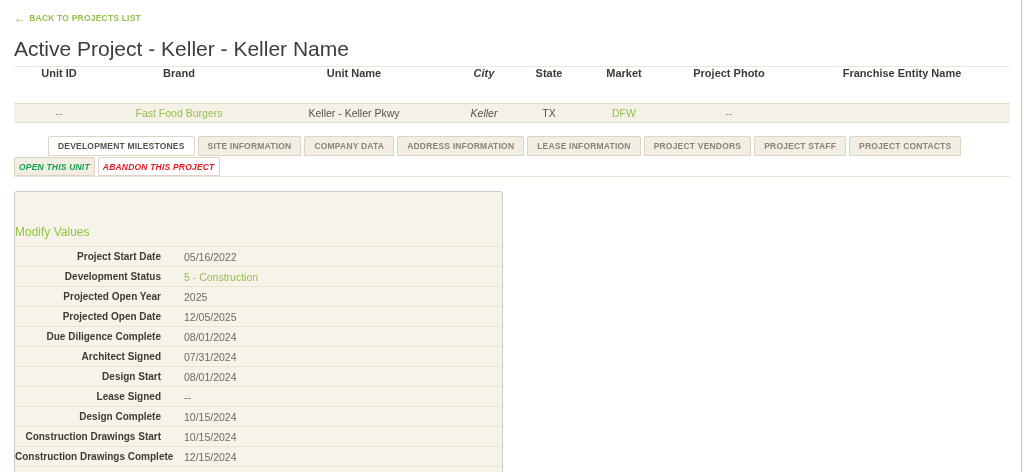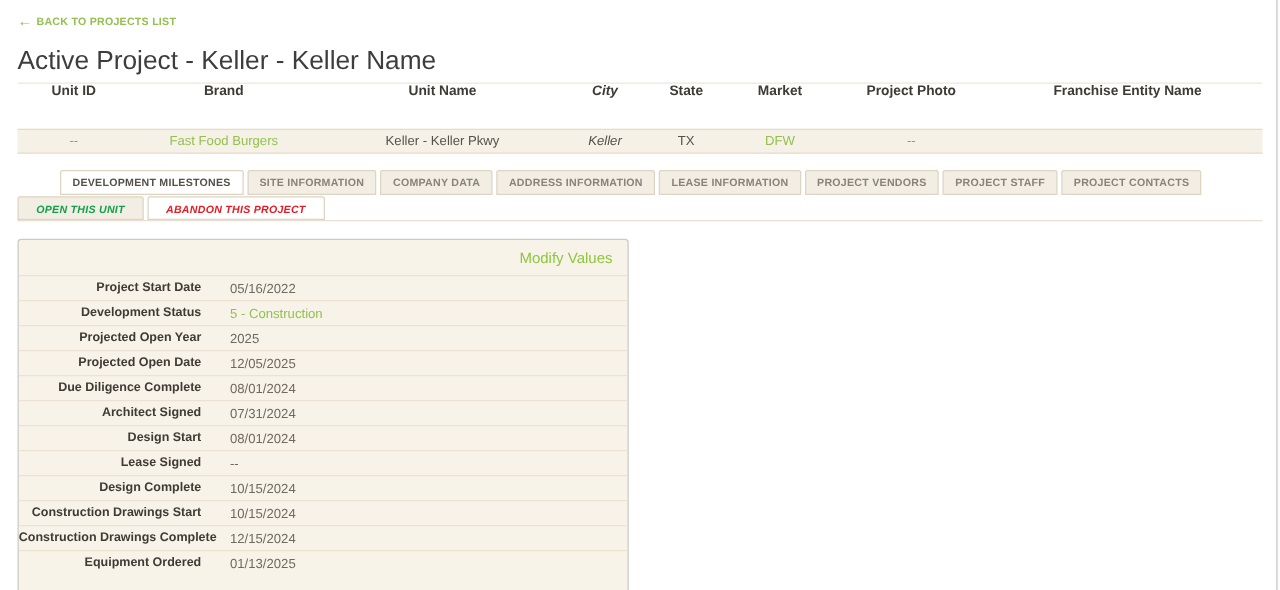--- a/index.html
+++ b/index.html
@@ -46,35 +46,35 @@
   .tab {
     display: inline-flex; align-items: center;
     height: 20px; padding: 0 9px; margin-right: 3px;
     background: #f3eee4; border: 1px solid #ddd4c2; border-radius: 2px 2px 0 0;
     font-size: 8.5px; font-weight: bold; letter-spacing: .2px;
     color: #8a8376; white-space: nowrap; cursor: pointer;
   }
   .tab.active { background: #ffffff; color: #56524b; }
   .action-tab {
     display: inline-flex; align-items: center;
-    height: 19px; padding: 0 14px; margin-right: 3px;
+    height: 19px; padding: 0 4px; margin-right: 3px;
     border: 1px solid #ddd4c2; border-radius: 2px 2px 0 0;
     font-size: 8.5px; font-weight: bold; font-style: italic; letter-spacing: .2px;
     white-space: nowrap; cursor: pointer;
   }
   .action-open { background: #f3eee4; color: #12a14b; }
   .action-abandon { background: #ffffff; color: #e51c23; }
 
   
   .panel {
     margin-top: 14px; width: 489px; height: 300px;
     background: #f8f3e9; border: 1px solid #cccac3; border-radius: 3px;
     overflow: hidden;
   }
-  .panel-head { height: 28px; display: flex; justify-content: flex-end; align-items: center; padding-right: 12px; }
+  .panel-head { height: 28px; display: flex; justify-content: flex-start; align-items: center; padding-right: 12px; margin-top: 26px; }
   .modify-link { color: #8dc63f; font-size: 12px; cursor: pointer; }
   .m-row { display: flex; align-items: center; height: 20px; border-top: 1px solid #ebe2d1; }
   .m-label { width: 146px; text-align: right; font-size: 10px; font-weight: bold; color: #3e3b35; white-space: nowrap; }
   .m-value { margin-left: 23px; font-size: 10.5px; color: #6e6a61; }
   .m-value.green { color: #94c050; }
 
   
   .scrollbar {
     position: absolute; top: 0; right: 0; width: 3px; height: 472px;
     background: #fbfbfb; border-left: 1px solid #c6c6c6;

